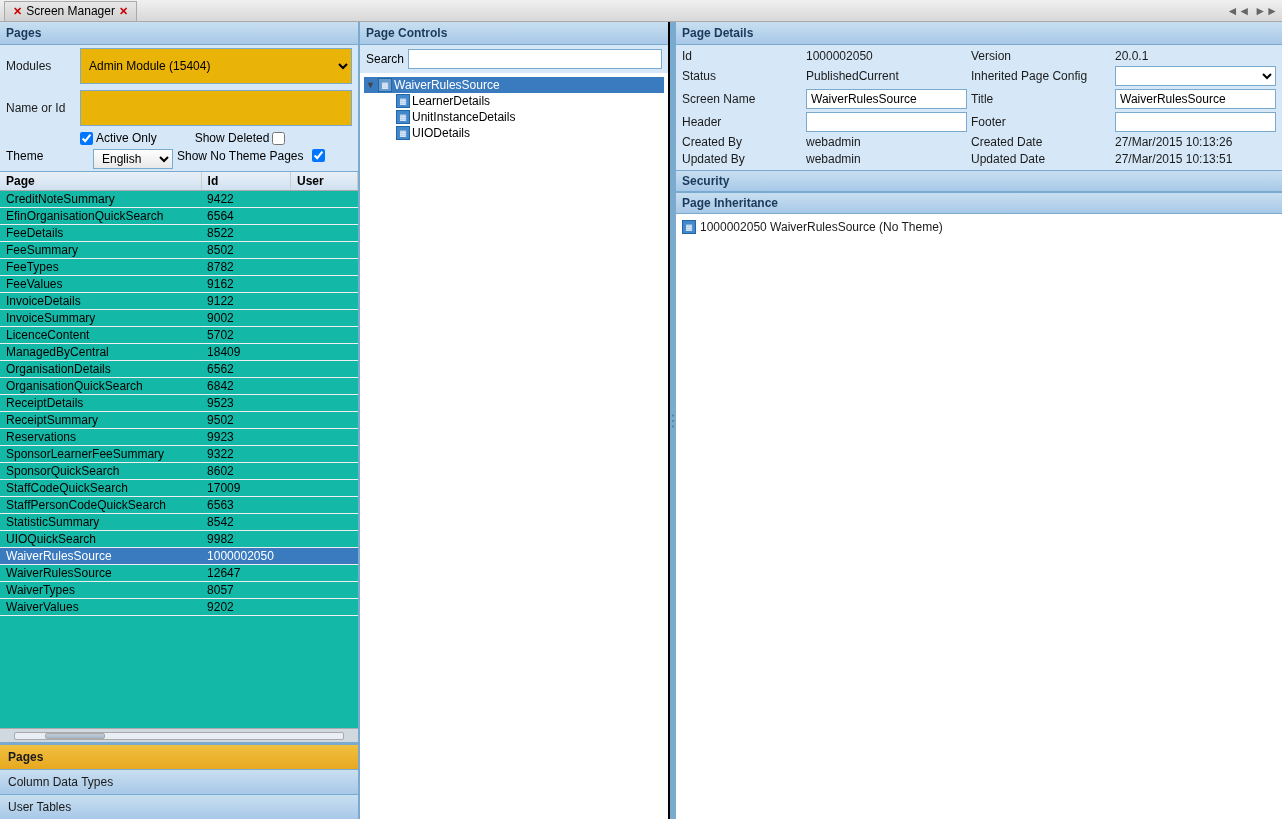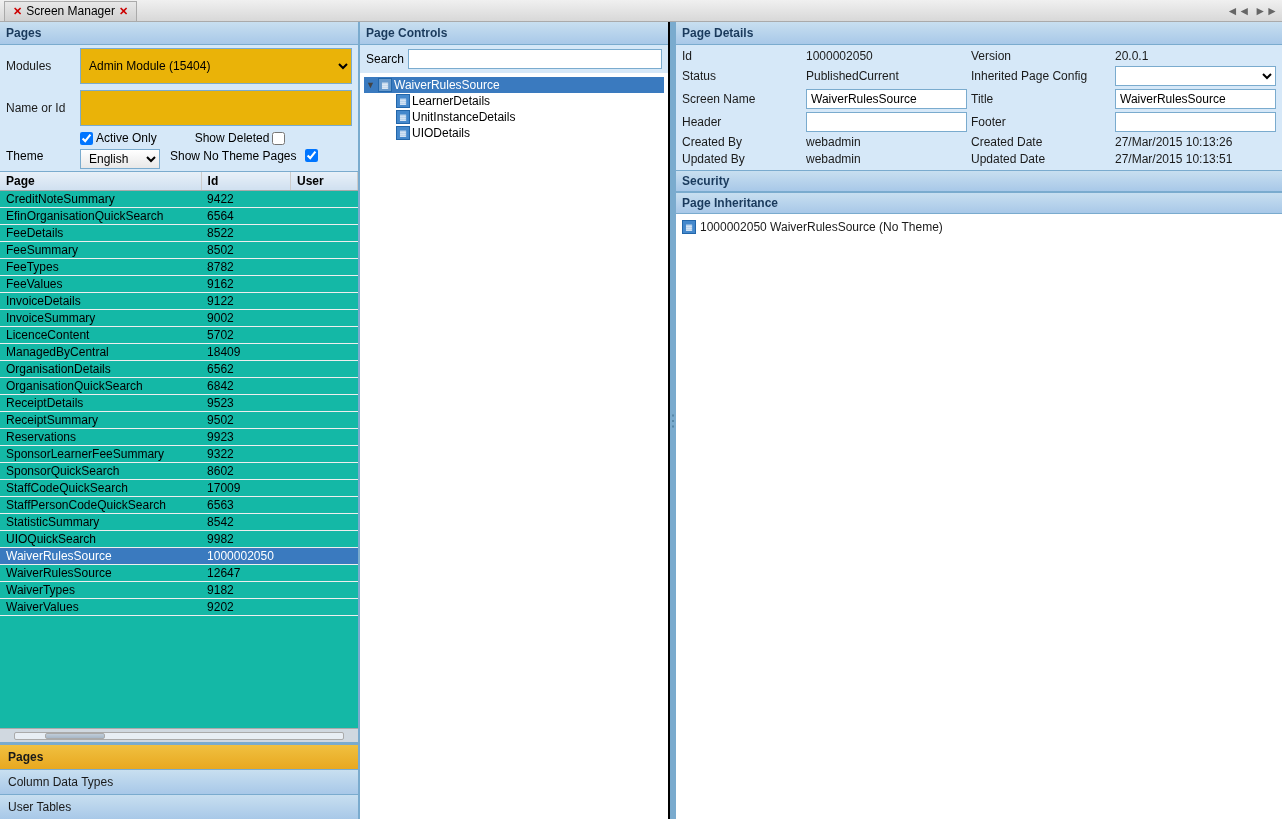--- a/index.html
+++ b/index.html
@@ -41,21 +41,21 @@
       flex: 1; height: 36px; border: 1px solid #7aabce;
       background: #eab308; padding: 1px 4px; font-size: 12px;
     }
     .filter-row-2 { display: flex; align-items: center; padding: 2px 6px; gap: 4px; }
     .checkbox-label { display: flex; align-items: center; gap: 3px; }
     .checkbox-label input[type="checkbox"] { margin: 0; }
     .theme-row { display: flex; align-items: flex-start; padding: 2px 6px; gap: 4px; }
     .theme-select {
       height: 20px; border: 1px solid #7aabce;
       background: linear-gradient(to bottom, #fff, #e8e8e8);
-      padding: 1px 4px; font-size: 12px; width: 80px;
+      padding: 1px 4px; font-size: 12px; width: 80px; margin-left: 13px;
     }
 
     .pages-table-container {
       flex: 1; overflow: auto; background: #14b8a6;
       border-top: 1px solid #7aabce;
     }
     .pages-table { width: 100%; border-collapse: collapse; }
     .pages-table th {
       background: linear-gradient(to bottom, #e8f0f8, #d0e0f0);
       border-bottom: 1px solid #aaa; border-right: 1px solid #ccc;
@@ -210,21 +210,21 @@
         <span>Show Deleted</span>
         <input type="checkbox" style="">
       </label>
     </div>
 
     <div class="theme-row">
       <span style="width:70px">Theme</span>
       <select class="theme-select">
         <option value="English">English</option>
       </select>
-      <span style="margin-left:6px">Show No Theme Pages</span>
+      <span style="">Show No Theme Pages</span>
       <input type="checkbox" checked="" style="margin-left: 4px;">
     </div>
 
     <div class="pages-table-container">
       <table class="pages-table">
         <thead>
           <tr>
             <th class="col-page">Page</th>
             <th class="col-id">Id</th>
             <th class="col-user">User</th>
@@ -341,21 +341,21 @@
       <td>1000002050</td>
       <td></td>
     </tr>
             <tr>
       <td>WaiverRulesSource</td>
       <td>12647</td>
       <td></td>
     </tr>
             <tr>
       <td>WaiverTypes</td>
-      <td>9182</td>
+      <td>8057</td>
       <td></td>
     </tr>
             <tr>
       <td>WaiverValues</td>
       <td>9202</td>
       <td></td>
     </tr>
           </tbody>
       </table>
     </div>

